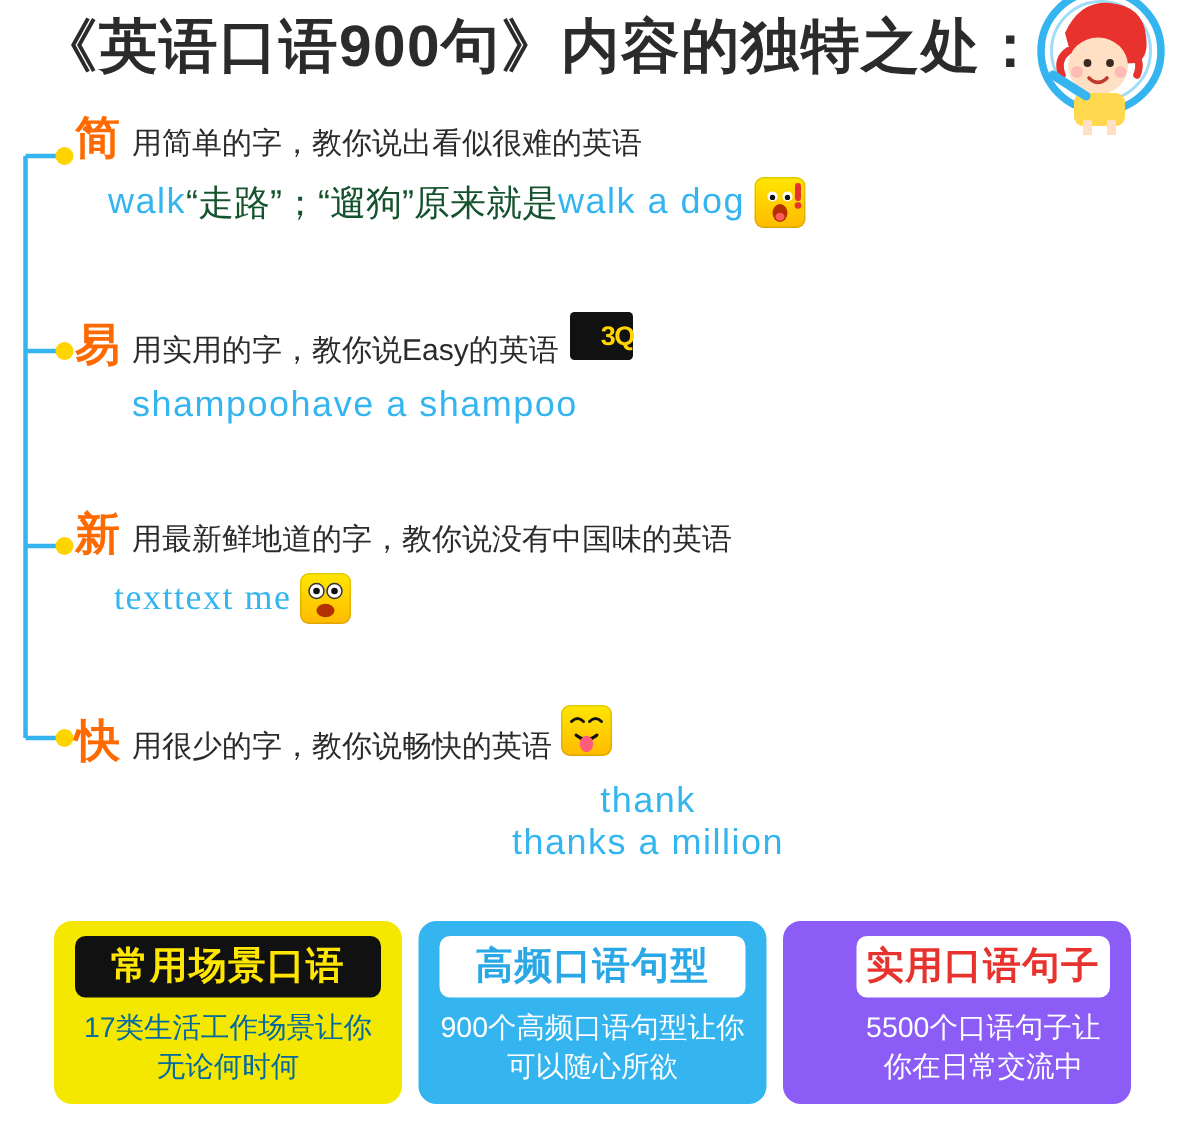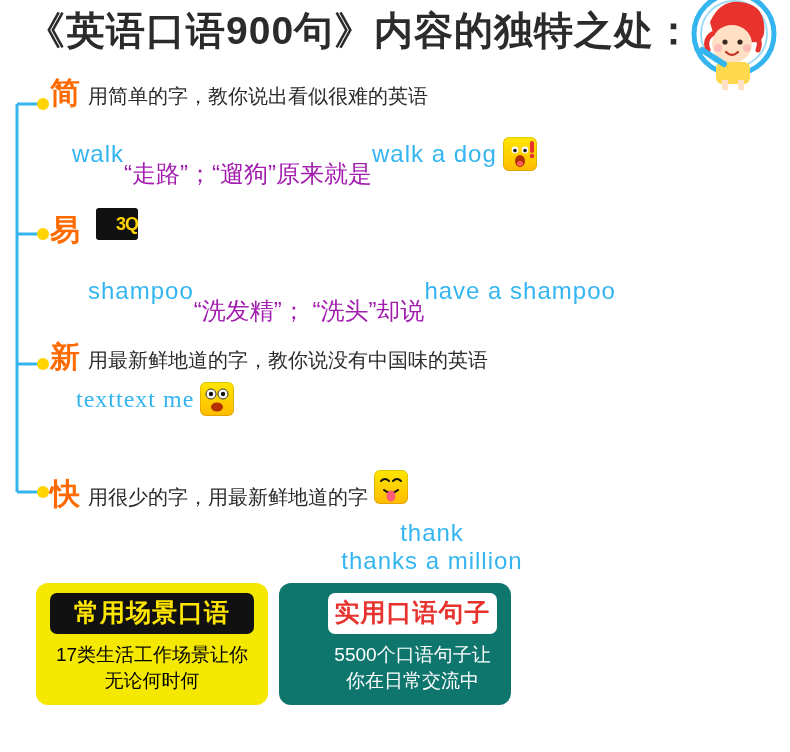--- a/index.html
+++ b/index.html
@@ -77,23 +77,22 @@
     margin-top: 10px;
     margin-left: 22px;
     font-size: 24px;
     color: #34b5f0;
     white-space: nowrap;
     letter-spacing: 1px;
     display: flex;
     align-items: center;
   }
   .line-b .zh {
-    color: #a21caf;
+    color: #14532d;
     letter-spacing: 0;
-    margin-top: 40px;
   }
   .line-b.indent2 { margin-left: 38px; }
   .line-b.indent3 { margin-left: 26px; font-family: Liberation Serif, serif; }
   .line-b.indent4 { margin-left: 34px; flex-direction: column; }
 
   
   .emoji {
     display: inline-block;
     width: 34px;
     height: 34px;
@@ -127,21 +126,21 @@
     color: #ffd400;
     line-height: 28px;
     letter-spacing: -1px;
     margin-left: 20px;
   }
 
   
   .cards {
     position: absolute;
     left: 36px;
-    top: 583px;
+    top: 614px;
     width: 720px;
     display: flex;
     gap: 11px;
   }
   .card {
     width: 232px;
     border-radius: 12px;
     padding: 10px 8px 12px 8px;
     box-sizing: border-box;
     text-align: center;
@@ -155,27 +154,27 @@
     margin: 0 6px 8px 6px;
   }
   .card-body {
     font-size: 19px;
     color: #222;
     line-height: 1.35;
     padding: 0 6px;
   }
   .card-1 { background: #f5e800; }
   .card-1 .card-head { background: #111; color: #ffe600; }
-  .card-1 .card-body { color: #000000; }
+  .card-1 .card-body { color: #0369a1; }
 
   .card-2 { background: #34b5f0; }
   .card-2 .card-head { background: #ffffff; color: #2aa8e6; }
   .card-2 .card-body { color: #ffffff; }
 
-  .card-3 { background: #0f766e; padding-left: 43px; }
+  .card-3 { background: #8b5cf6; padding-left: 43px; }
   .card-3 .card-head { background: #ffffff; color: #e8322d; }
   .card-3 .card-body { color: #ffffff; }
 </style>
 </head>
 <body>
 
 <div class="title">《英语口语900句》内容的独特之处：</div>
 
 <div class="girl">
   <svg width="120" height="100" viewBox="0 0 120 100">
@@ -231,27 +230,27 @@
         <rect x="27" y="4" width="4" height="12" rx="2" fill="#e8322d"></rect>
         <circle cx="29" cy="19" r="2.2" fill="#e8322d"></circle>
       </svg>
     </span>
   </div>
 </div>
 
 <div class="row row-2">
   <div class="line-a">
     <span class="bigchar">易</span>
+    <span class="cn-text">用实用的字，教你说Easy的英语</span>
     <span class="badge-3q">
       <span>3Q</span>
     </span>
   </div>
   <div class="line-b indent2">
     <span>shampoo</span>
-    <span class="zh">“洗发精”； “洗头”却说</span>
     <span>have a shampoo</span>
   </div>
 </div>
 
 <div class="row row-3">
   <div class="line-a">
     <span class="bigchar">新</span>
     <span class="cn-text">用最新鲜地道的字，教你说没有中国味的英语</span>
   </div>
   <div class="line-b indent3">
@@ -265,38 +264,42 @@
         <circle cx="23" cy="12" r="2.2" fill="#111"></circle>
         <ellipse cx="17" cy="25" rx="6" ry="4.5" fill="#b33000"></ellipse>
       </svg>
     </span>
   </div>
 </div>
 
 <div class="row row-4">
   <div class="line-a">
     <span class="bigchar">快</span>
-    <span class="cn-text">用很少的字，用最新鲜地道的字</span>
+    <span class="cn-text">用很少的字，教你说畅快的英语</span>
     <span class="emoji">
       <svg width="34" height="34" viewBox="0 0 34 34">
         <path d="M7 11 q4 -4 8 0" stroke="#111" stroke-width="2" fill="none" stroke-linecap="round"></path>
         <path d="M19 11 q4 -4 8 0" stroke="#111" stroke-width="2" fill="none" stroke-linecap="round"></path>
         <path d="M10 20 q7 6 14 0" stroke="#111" stroke-width="2" fill="none" stroke-linecap="round"></path>
         <ellipse cx="17" cy="26" rx="4.5" ry="5.5" fill="#ff5c7a"></ellipse>
       </svg>
     </span>
   </div>
   <div class="line-b indent4">
     <span>thank</span>
     <span>thanks a million</span>
   </div>
 </div>
 
 <div class="cards">
   <div class="card card-1">
     <div class="card-head">常用场景口语</div>
     <div class="card-body">17类生活工作场景让你无论何时何</div>
   </div>
+  <div class="card card-2">
+    <div class="card-head">高频口语句型</div>
+    <div class="card-body">900个高频口语句型让你可以随心所欲</div>
+  </div>
   <div class="card card-3">
     <div class="card-head">实用口语句子</div>
     <div class="card-body">5500个口语句子让你在日常交流中</div>
   </div>
 </div>
 
 </body></html>

